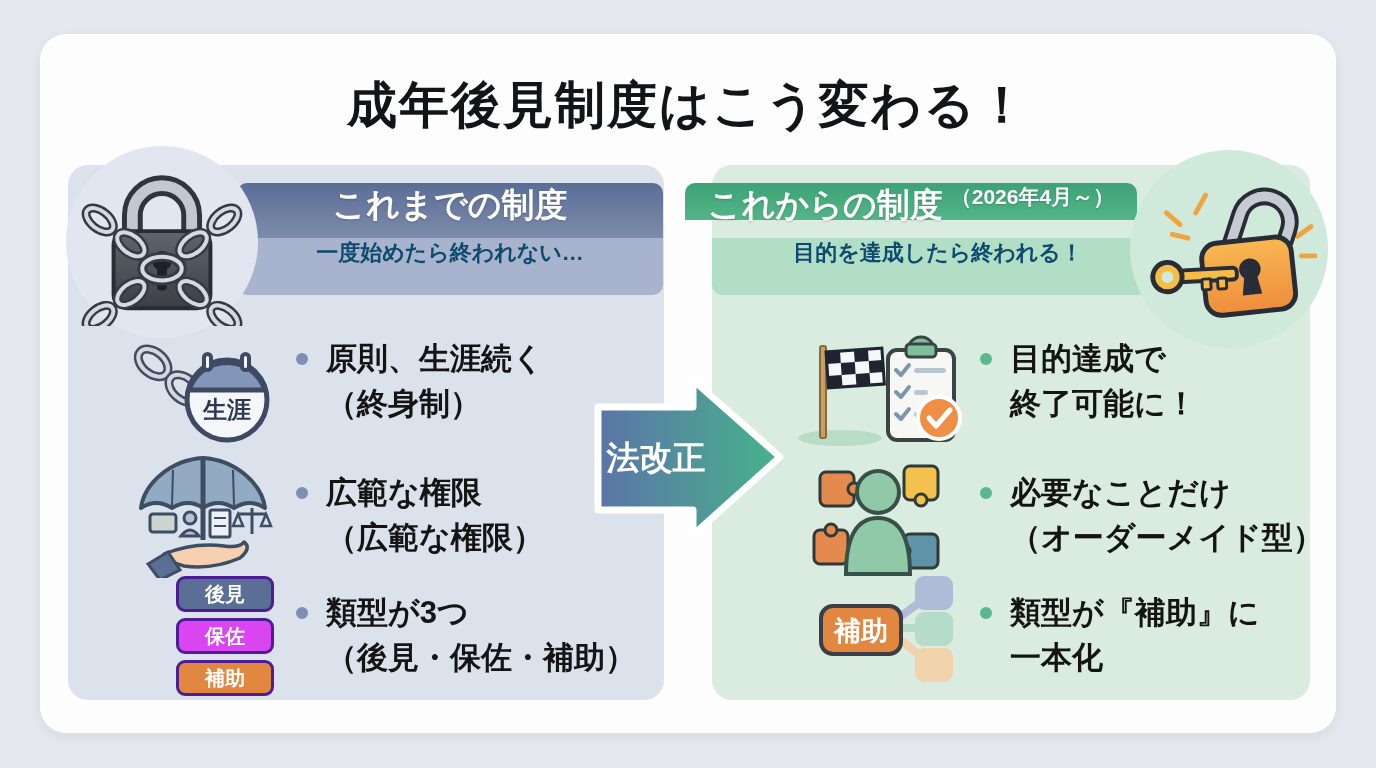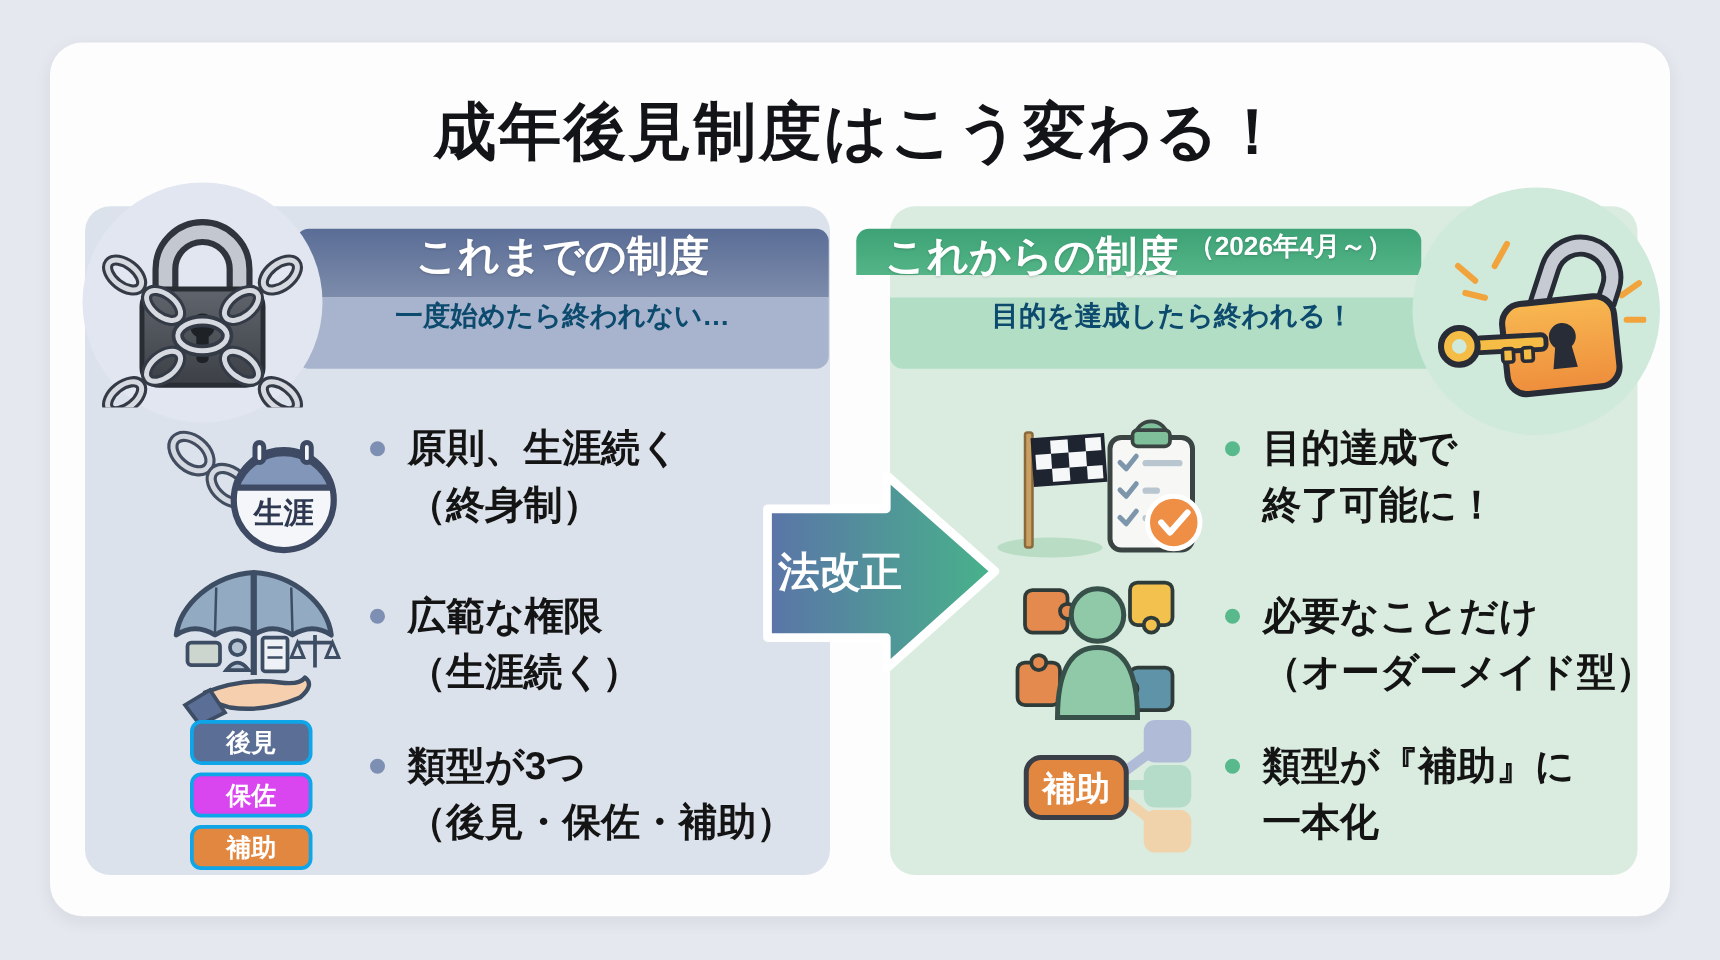--- a/index.html
+++ b/index.html
@@ -49,38 +49,38 @@
     background:#b3dec6;border-radius:0 0 10px 10px;
   }
   .hdr-main{font-size:33px;font-weight:900;color:#ffffff;text-shadow:0 1px 2px rgba(0,0,0,.18);}
   .hdr-note{font-size:21px;font-weight:800;color:#ffffff;margin-left:8px;text-shadow:0 1px 2px rgba(0,0,0,.18);}
   .hdr-sub-text{font-size:22px;font-weight:900;color:#0c4a6e;}
 
   .circle{position:absolute;border-radius:50%;z-index:3;display:flex;align-items:center;justify-content:center;}
   .circle-left{left:66px;top:146px;width:192px;height:192px;background:#e2e6f0;}
   .circle-right{left:1130px;top:150px;width:198px;height:198px;background:#cfe9da;}
 
-  .arrow-wrap{position:absolute;left:604px;top:352px;width:200px;height:205px;z-index:4;}
+  .arrow-wrap{position:absolute;left:588px;top:352px;width:200px;height:205px;z-index:4;}
   .arrow-label{font-size:33px;font-weight:900;fill:#ffffff;}
 
   .item-icon{position:absolute;z-index:2;}
   .item-text{
     position:absolute;z-index:2;width:370px;
     padding-left:30px;
     font-size:31px;font-weight:900;line-height:45px;color:#141414;
   }
   .bullet{position:absolute;left:0;top:17px;width:12px;height:12px;border-radius:50%;}
   .bullet-blue{background:#7d8fb2;}
   .bullet-green{background:#57b98c;}
 
   .badge-stack{position:absolute;left:152px;top:576px;z-index:2;display:flex;flex-direction:column;gap:6px;}
   .type-badge{
-    width:92px;height:30px;border-radius:9px;border:3px solid #0ea5e9;
+    width:92px;height:30px;border-radius:9px;border:3px solid #4c1d95;
     display:flex;align-items:center;justify-content:center;
-    color:#ffffff;font-size:20px;font-weight:900;
+    color:#ffffff;font-size:20px;font-weight:900;margin-left:24px;
   }
   .type-badge.b0{background:#5b6e96;}
   .type-badge.b1{background:#d946ef;}
   .type-badge.b2{background:#e2873f;}
 
   svg{display:block;}
   svg text{font-family:"Liberation Sans","DejaVu Sans",sans-serif;}
 </style>
 </head>
 <body>
@@ -228,21 +228,21 @@
       <line x1="124" y1="60" x2="124" y2="86" stroke="#3d4d63" stroke-width="3"></line>
       <line x1="110" y1="66" x2="138" y2="66" stroke="#3d4d63" stroke-width="3"></line>
       <path d="M110,66 l-5,12 h10 Z M138,66 l-5,12 h10 Z" fill="none" stroke="#3d4d63" stroke-width="2.5"></path>
       <path d="M36,106 Q66,94 96,98 Q112,100 116,94 Q124,100 112,110 Q84,122 56,118 Q40,114 36,106 Z" fill="#f6cfae" stroke="#3d4d63" stroke-width="3.5" stroke-linejoin="round"></path>
       <path d="M20,116 L40,104 L52,122 L32,132 Z" fill="#5b6e96" stroke="#3d4d63" stroke-width="3"></path>
     </svg>
   </div>
   <div class="item-text" style="left:296px;top:470px;">
     <span class="bullet bullet-blue"></span>
     <div>広範な権限</div>
-    <div>（生涯続く）</div>
+    <div>（広範な権限）</div>
   </div>
 
   <div class="badge-stack">
     <div class="type-badge b0">後見</div>
     <div class="type-badge b1">保佐</div>
     <div class="type-badge b2">補助</div>
   </div>
   <div class="item-text" style="left:296px;top:590px;">
     <span class="bullet bullet-blue"></span>
     <div>類型が3つ</div>

